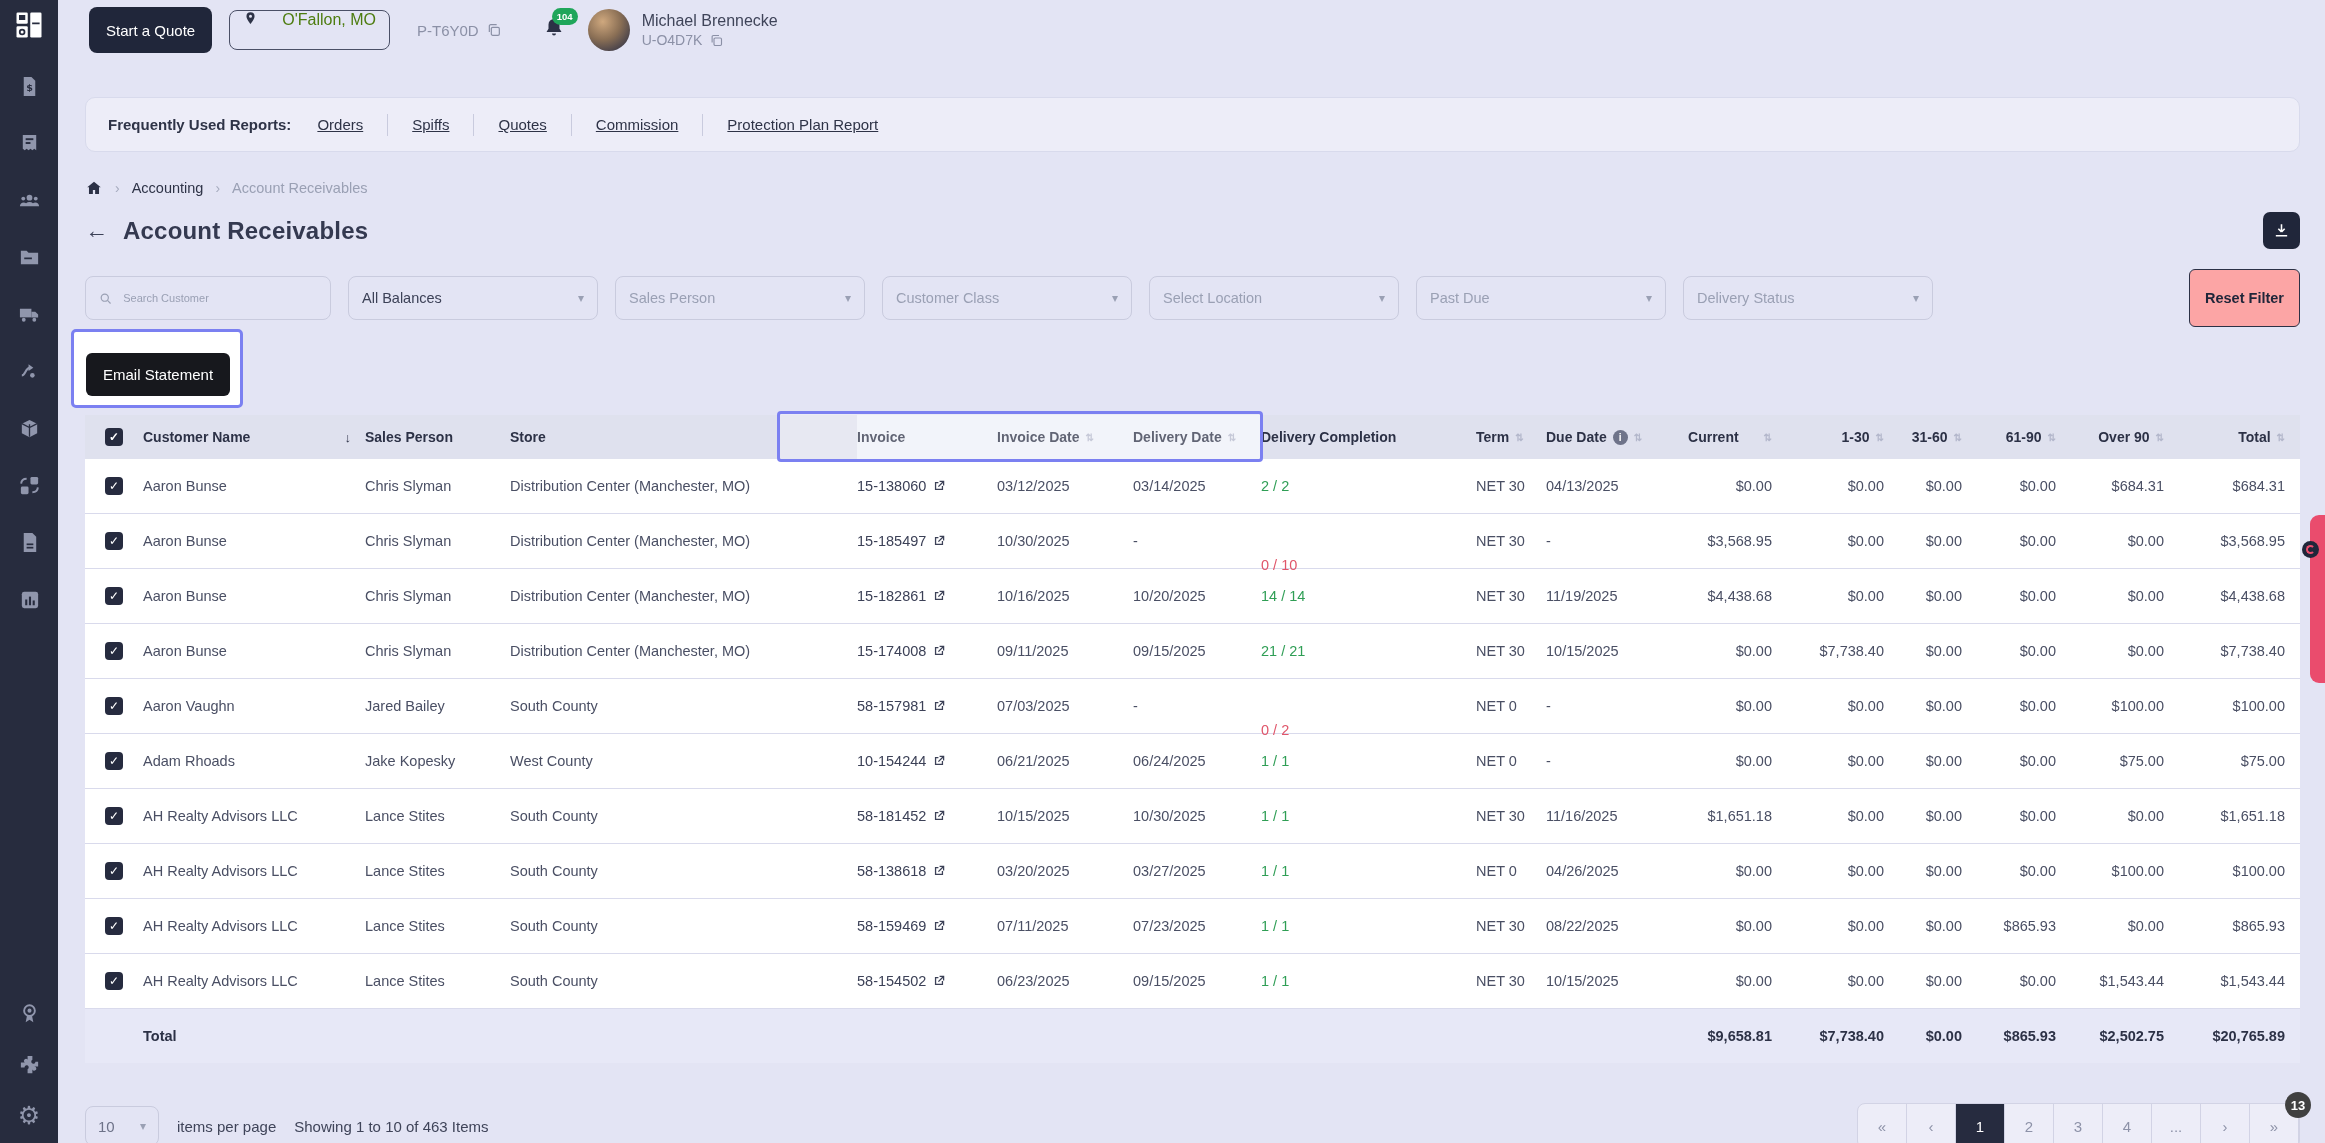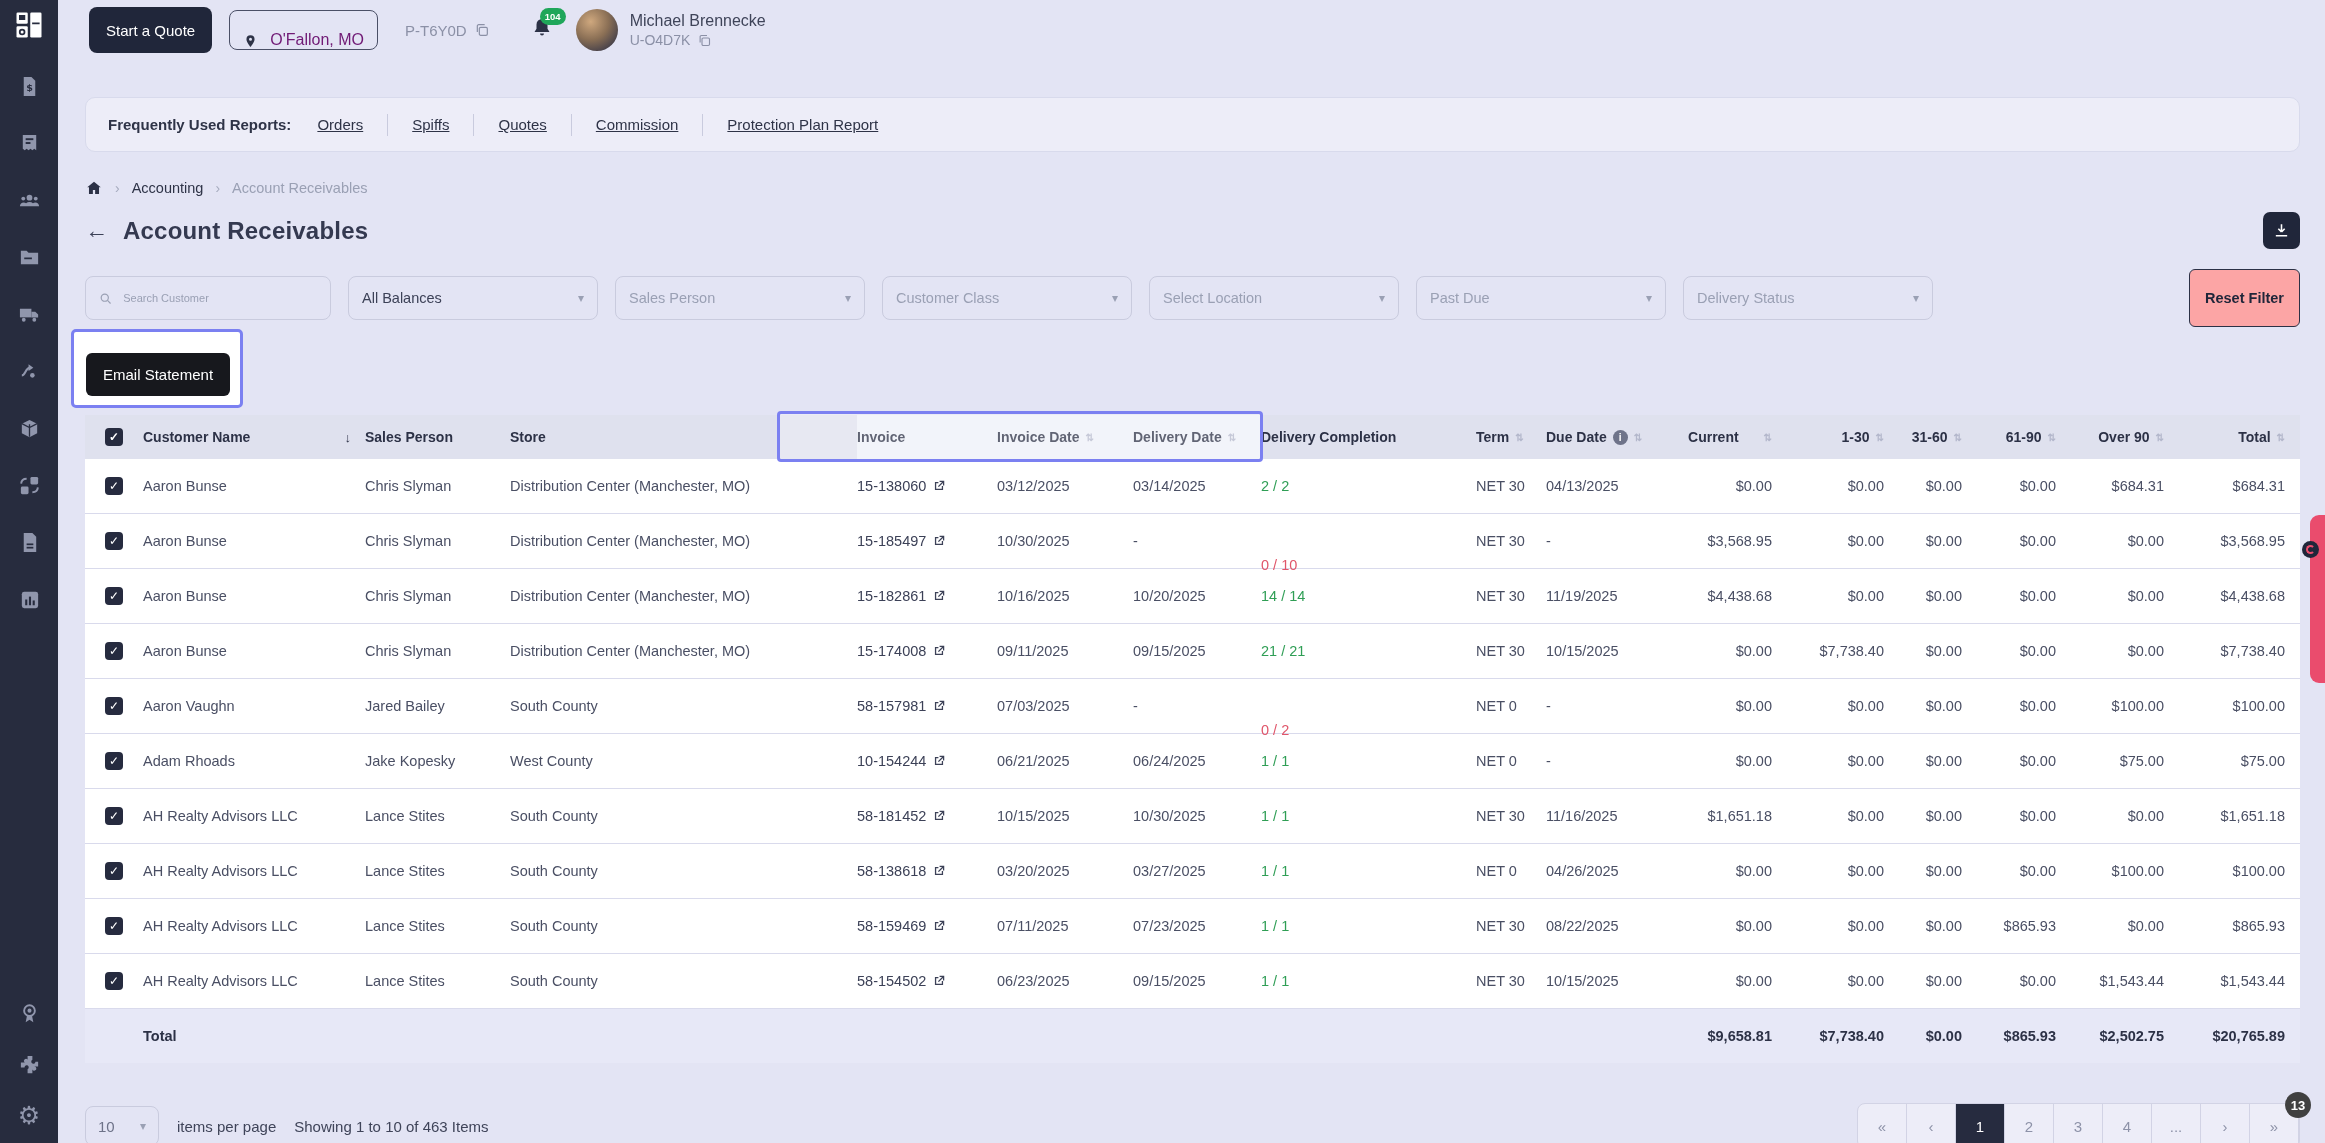--- a/index.html
+++ b/index.html
@@ -18,22 +18,22 @@
   .main{flex:1;display:flex;flex-direction:column;padding:0 25px 0 27px;box-sizing:border-box;position:relative;min-width:0;}
   
   .topbar{height:60px;display:flex;align-items:center;flex-shrink:0;}
   .btn-quote{background:#20263a;color:#fff;font-size:15px;padding:0 17px;height:46px;display:flex;align-items:center;
              border-radius:8px;margin-left:4px;cursor:pointer;white-space:nowrap;}
   .search-box{margin-left:25px;width:1580px;height:41px;border:1px solid #c7c9dd;border-radius:8px;display:flex;
               align-items:center;padding:0 14px;gap:10px;box-sizing:border-box;}
   .search-box input{background:transparent;border:none;outline:none;font-size:16px;color:#3c4157;width:100%;
                     font-family:"Liberation Sans",sans-serif;}
   .search-box input::placeholder{color:#a3a8bc;}
-  .loc-pill{margin-left:17px;border:1px solid #4a4f66;border-radius:8px;height:38px;display:flex;align-items:flex-end;
-            gap:12px;padding:0 13px;font-size:16px;color:#701a75;cursor:pointer;white-space:nowrap;}
+  .loc-pill{margin-left:17px;border:1px solid #4a4f66;border-radius:8px;height:38px;display:flex;align-items:flex-start;
+            gap:24px;padding:0 13px;font-size:16px;color:#4d7c0f;cursor:pointer;white-space:nowrap;}
   .pcode{margin-left:27px;color:#8b90a6;font-size:15px;display:flex;gap:7px;align-items:center;white-space:nowrap;}
   .bell-wrap{margin-left:40px;position:relative;cursor:pointer;flex-shrink:0;}
   .bell-badge{position:absolute;top:-8px;right:-12px;background:#1fa65a;color:#fff;font-size:9.5px;font-weight:bold;
               border-radius:9px;padding:3px 5px;}
   .avatar{margin-left:22px;width:42px;height:42px;border-radius:50%;flex-shrink:0;cursor:pointer;
           background:radial-gradient(circle at 35% 30%,#cfa87e 0%,#8a6f55 45%,#45404a 80%,#2c2a33 100%);}
   .user-block{margin-left:12px;line-height:1.3;white-space:nowrap;}
   .user-name{font-size:16px;color:#3f4459;}
   .user-code{font-size:14px;color:#8b90a6;display:flex;gap:7px;align-items:center;}
   .copy-ic{cursor:pointer;display:inline-flex;}

